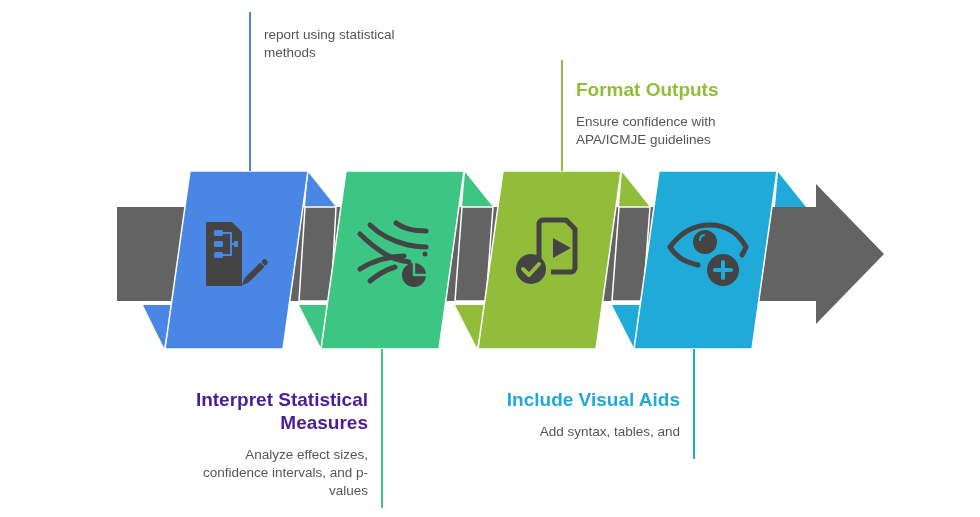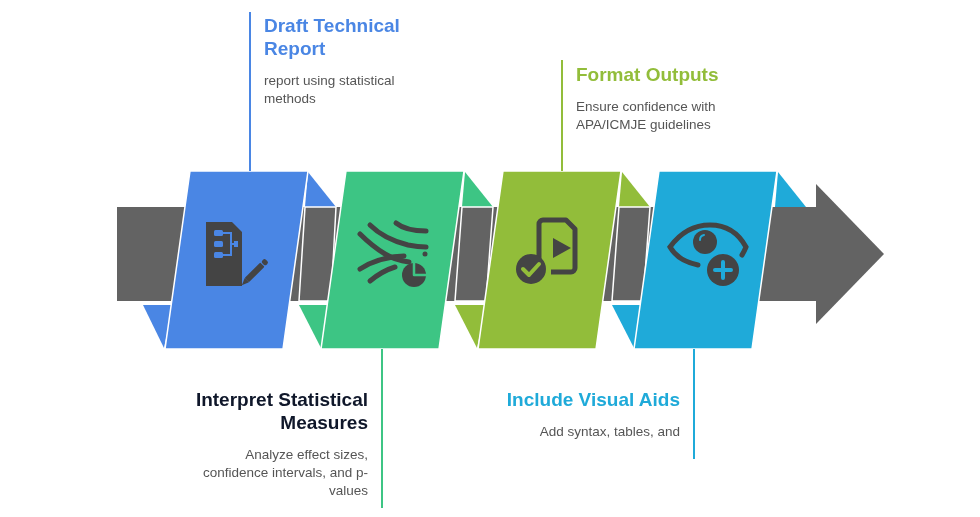--- a/index.html
+++ b/index.html
@@ -97,43 +97,39 @@
     <path d="M723,262 v16 M715,270 h16" stroke="#1faad9" stroke-width="4" stroke-linecap="round"></path>
   </g>
 
   <line x1="250" y1="12" x2="250" y2="171" stroke="#4a86e4" stroke-width="2"></line>
   <line x1="382" y1="349" x2="382" y2="508" stroke="#3dc584" stroke-width="2"></line>
   <line x1="562" y1="60" x2="562" y2="171" stroke="#92bd3a" stroke-width="2"></line>
   <line x1="694" y1="349" x2="694" y2="459" stroke="#1faad9" stroke-width="2"></line>
 </svg>
 
 <div class="callout" style="left:264px; top:14px; width:240px;">
-  <div class="title" style="color:#4a86e4;">
-    <div>Draft Technical</div>
-    <div>Report</div>
-  </div>
   <div class="desc">
     <div>report using statistical</div>
     <div>methods</div>
   </div>
 </div>
 
 <div class="callout right-aligned" style="left:130px; top:388px; width:238px;">
-  <div class="title" style="color:#0f172a;">
+  <div class="title" style="color:#4c1d95;">
     <div>Interpret Statistical</div>
     <div>Measures</div>
   </div>
   <div class="desc">
     <div>Analyze effect sizes,</div>
     <div>confidence intervals, and p-</div>
     <div>values</div>
   </div>
 </div>
 
-<div class="callout" style="left:576px; top:63px; width:240px;">
+<div class="callout" style="left:576px; top:78px; width:240px;">
   <div class="title" style="color:#92bd3a;">
     <div>Format Outputs</div>
   </div>
   <div class="desc">
     <div>Ensure confidence with</div>
     <div>APA/ICMJE guidelines</div>
   </div>
 </div>
 
 <div class="callout right-aligned" style="left:440px; top:388px; width:240px;">

